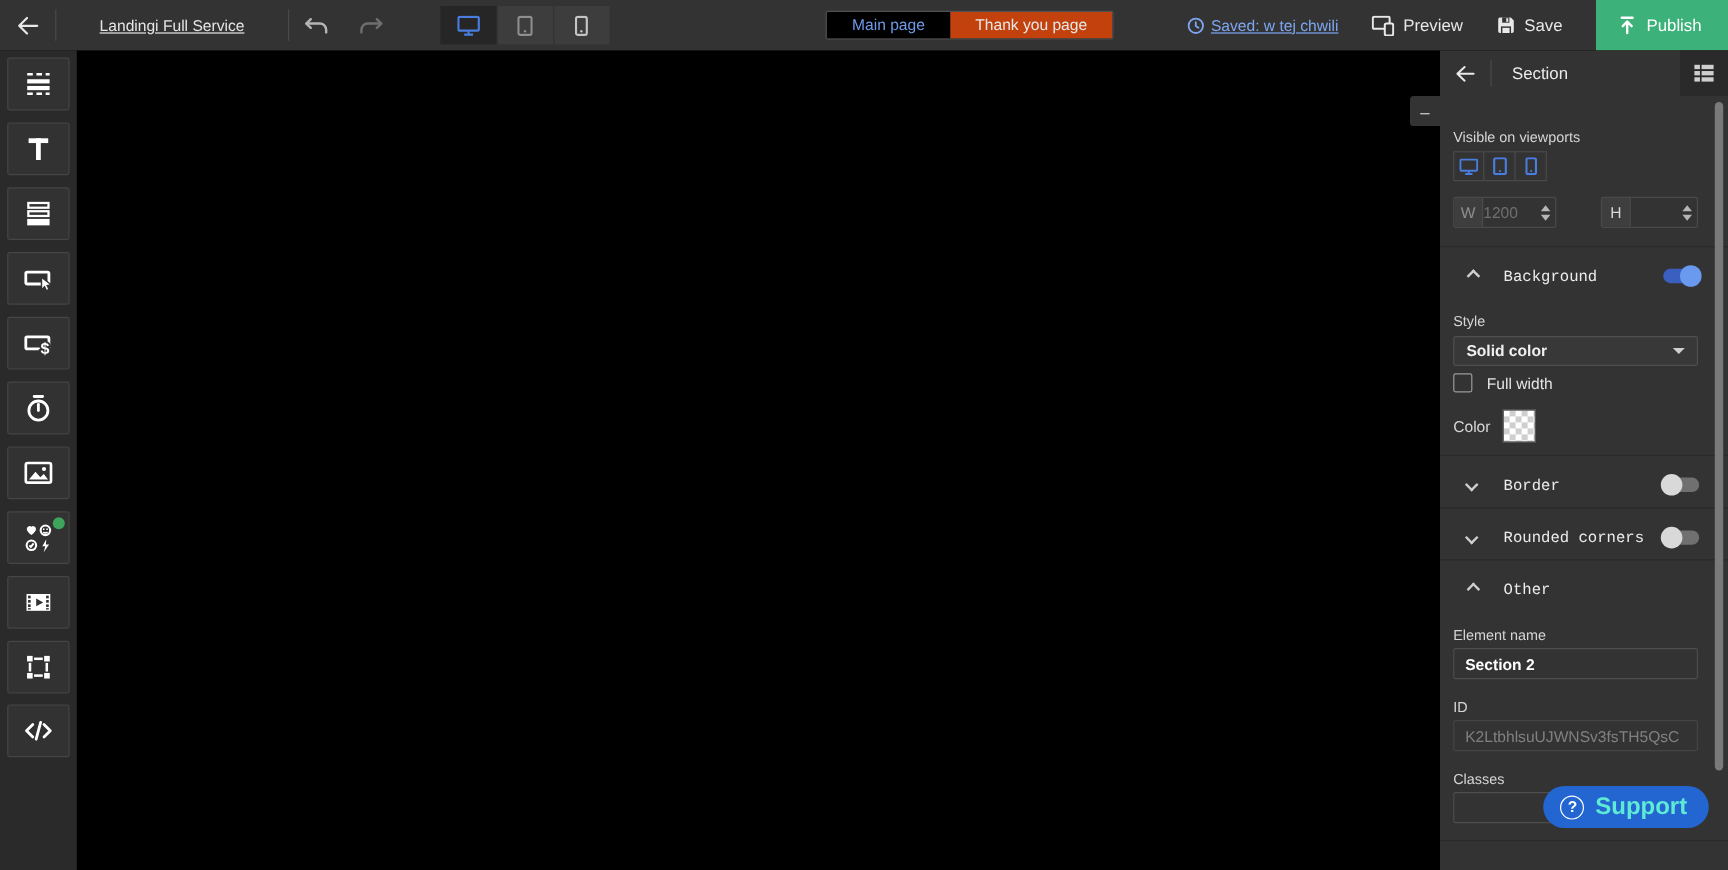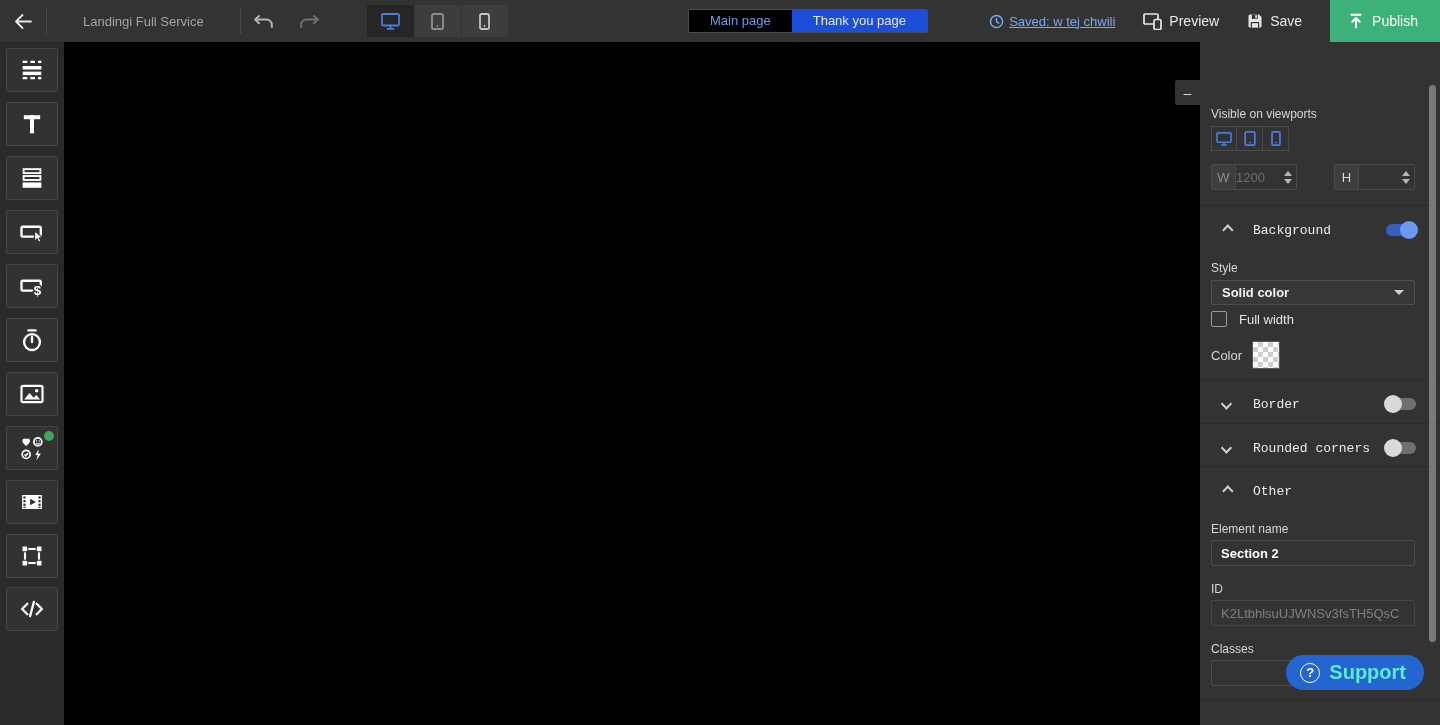--- a/index.html
+++ b/index.html
@@ -4,28 +4,28 @@
 <style>
   * { margin:0; padding:0; box-sizing:border-box; }
   html,body { width:1440px; height:725px; overflow:hidden; background:#000;
     font-family:"Liberation Sans", sans-serif; -webkit-font-smoothing:antialiased; }
 
   
   .topbar { position:absolute; left:0; top:0; width:1440px; height:42px; background:#333333;
     display:flex; align-items:center; z-index:30; }
   .tb-back { width:46px; height:42px; display:flex; align-items:center; justify-content:center; cursor:pointer; }
   .vdiv { width:1px; height:26px; background:#4a4a4a; }
-  .tb-title { color:#a3a3a3; font-size:13px; padding:0 36px 0 36px; white-space:nowrap; }
+  .tb-title { color:#e5e5e5; font-size:13px; padding:0 36px 0 36px; white-space:nowrap;text-decoration:underline; }
   .tb-undo, .tb-redo { width:46px; height:42px; display:flex; align-items:center; justify-content:center; cursor:pointer; }
   .device-group { display:flex; margin-left:34px; height:32px; }
   .device-btn { width:47px; height:32px; background:#3d3d3d; display:flex; align-items:center; justify-content:center; cursor:pointer; }
   .device-btn.sel { background:#262626; }
   .device-btn + .device-btn { border-left:1px solid #333; }
   .tab-group { position:absolute; left:688px; top:9px; height:24px; display:flex; border:1px solid #4f4f4f; border-radius:2px; overflow:hidden; }
-  .tab { padding:0 21px; font-size:13px; line-height:22px; background:#1d4ed8; color:#e8e8e8; cursor:pointer; white-space:nowrap; }
+  .tab { padding:0 21px; font-size:13px; line-height:22px; background:#c2410c; color:#e8e8e8; cursor:pointer; white-space:nowrap; }
   .tab.active { background:#000000; color:#6d9aea; }
   .tb-right { position:absolute; right:0; top:0; height:42px; display:flex; align-items:center; }
   .saved-link { display:flex; align-items:center; gap:5px; color:#7ea6f0; font-size:13px;
     text-decoration:underline; cursor:pointer; margin-right:28px; }
   .tb-textbtn { display:flex; align-items:center; gap:7px; color:#e8e8e8; font-size:14px; cursor:pointer; margin-right:28px; }
   .publish-btn { height:42px; padding:0 22px 0 18px; background:#3cb179; color:#fff; font-size:14px;
     display:flex; align-items:center; gap:8px; cursor:pointer; }
 
   
   .sidebar { position:absolute; left:0; top:42px; width:64px; height:683px; background:#2a2a2a; z-index:20; }
@@ -328,20 +328,43 @@
   </div>
 </div>
 
 <div class="canvas"></div>
 <div class="collapse-tab">
   <span>–</span>
 </div>
 
 <div class="panel">
 
+  <div class="panel-header">
+    <div class="ph-back">
+      <span>
+        <svg width="18" height="15" viewBox="0 0 18 15">
+            <path d="M8.5 1.8 L2.5 7.5 L8.5 13.2 M2.5 7.5 H16" stroke="#e9e9e9" stroke-width="1.7" fill="none" stroke-linecap="round" stroke-linejoin="round"></path>
+          </svg>
+      </span>
+    </div>
+    <div class="vdiv" style="height:22px"></div>
+    <div class="ph-title">Section</div>
+    <div class="ph-layers">
+      <span>
+        <svg width="18" height="16" viewBox="0 0 18 16" fill="#cfcfcf">
+            <rect x="1" y="1" width="4.6" height="3.6"></rect>
+            <rect x="7" y="1" width="10" height="3.6"></rect>
+            <rect x="1" y="6.2" width="4.6" height="3.6"></rect>
+            <rect x="7" y="6.2" width="10" height="3.6"></rect>
+            <rect x="1" y="11.4" width="4.6" height="3.6"></rect>
+            <rect x="7" y="11.4" width="10" height="3.6"></rect>
+          </svg>
+      </span>
+    </div>
+  </div>
 
   <div class="p-label" style="top:65px">Visible on viewports</div>
   <div class="vp-row">
     <div class="vp-btn">
       <span>
         <svg width="16" height="14" viewBox="0 0 19 17">
             <rect x="1" y="1" width="17" height="11.5" rx="1.2" fill="none" stroke="#4a7de0" stroke-width="2"></rect>
             <path d="M9.5 12.5 v2.5 M5.8 15.8 h7.4" stroke="#4a7de0" stroke-width="2" fill="none"></path>
           </svg>
       </span>

